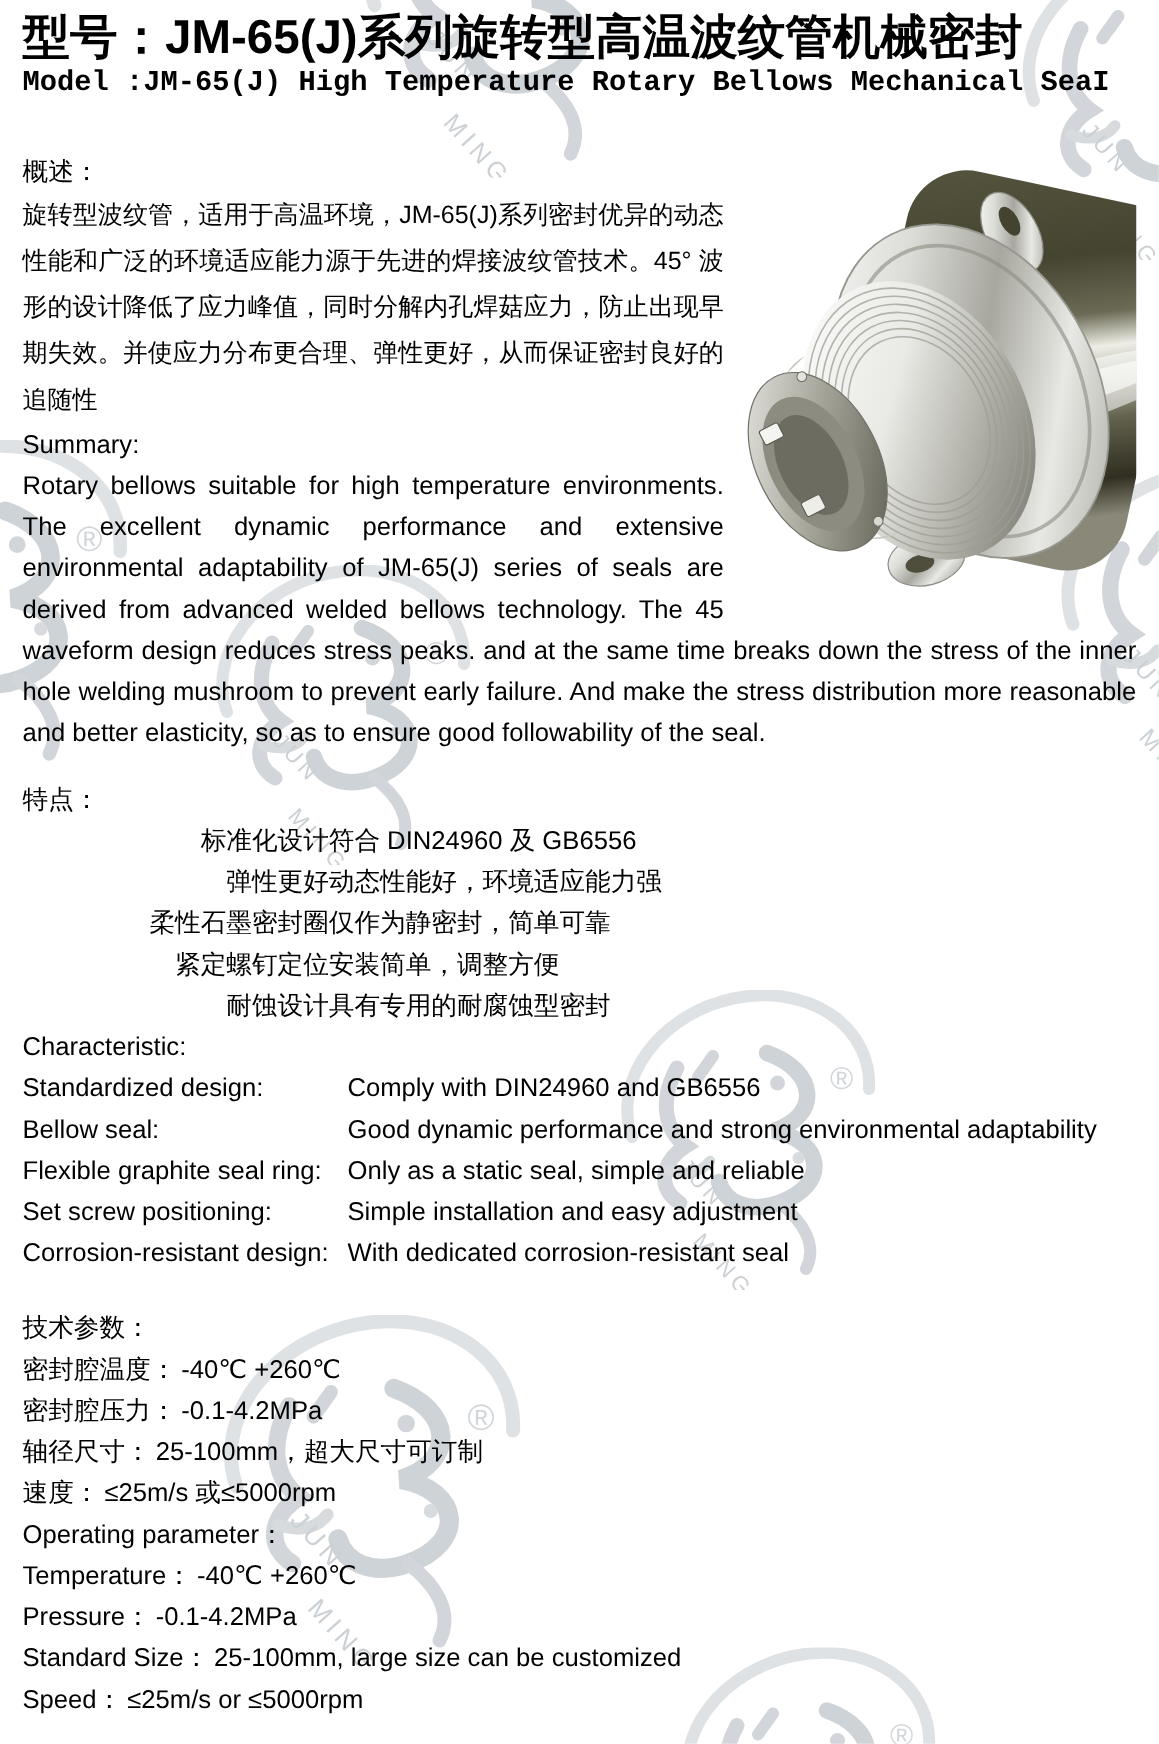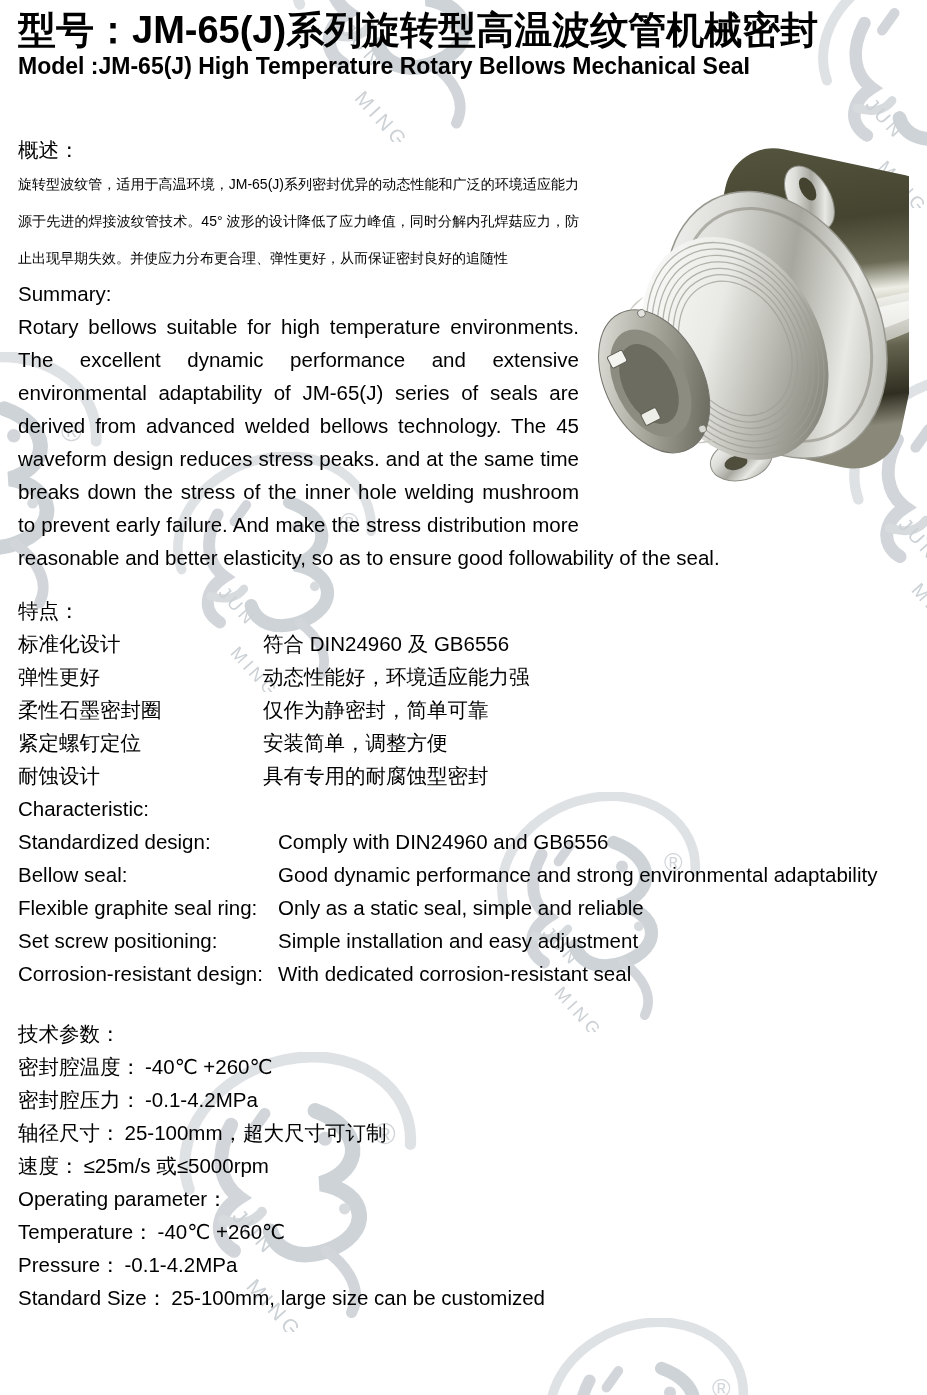--- a/index.html
+++ b/index.html
@@ -10,37 +10,37 @@
     color:#000;
     position:relative;
     overflow:hidden;
   }
   .page{position:relative;width:927px;height:1395px;overflow:hidden;}
   .content{position:relative;z-index:1;padding:0 18px;}
   h1.title-zh{
     font-size:38px;font-weight:700;margin:9px 0 0 0;line-height:42px;letter-spacing:0px;
   }
   h2.title-en{
-    font-size:23px;font-weight:700;margin:0 0 16px 0;line-height:30px;
+    font-size:23px;font-weight:700;margin:0 0 4px 0;line-height:30px;font-family:Liberation Mono, monospace;
   }
   .sec-h{
     font-size:20.5px;font-weight:400;margin:0;line-height:33px;
   }
   .para-zh{
-    font-size:14px;line-height:37px;margin:0;text-align:justify;
+    font-size:20px;line-height:37px;margin:0;text-align:justify;
   }
   .para-en{
     font-size:20.5px;line-height:33px;margin:0;text-align:justify;
   }
   .product-float{
     float:right;width:322px;height:356px;margin:12px 0 8px 8px;
   }
   .rowset{margin:0;}
   .frow,.crow{display:flex;font-size:20.5px;line-height:33px;}
-  .frow .lbl{width:245px;flex:none;}
+  .frow .lbl{width:245px;flex:none;text-align:right;}
   .crow .lbl{width:260px;flex:none;}
   .prow{font-size:20.5px;line-height:33px;}
   .prow .lbl{margin-right:4px;}
   .sp22{height:20px;}
   .sp26{height:27px;}
   .clear{clear:both;}
   
   .wm{position:absolute;z-index:0;pointer-events:none;}
   .wm svg{display:block;width:100%;height:100%;}
 </style>
@@ -259,16 +259,17 @@
       <div class="prow"><span class="lbl">密封腔压力：</span><span>-0.1-4.2MPa</span></div>
       <div class="prow"><span class="lbl">轴径尺寸：</span><span>25-100mm，超大尺寸可订制</span></div>
       <div class="prow"><span class="lbl">速度：</span><span>≤25m/s 或≤5000rpm</span></div>
     </div>
 
     <div class="sec-h">Operating parameter：</div>
     <div class="rowset">
       <div class="prow"><span class="lbl">Temperature：</span><span>-40℃ +260℃</span></div>
       <div class="prow"><span class="lbl">Pressure：</span><span>-0.1-4.2MPa</span></div>
       <div class="prow"><span class="lbl">Standard Size：</span><span>25-100mm, large size can be customized</span></div>
+      <div class="prow"><span class="lbl">Speed：</span><span>≤25m/s or ≤5000rpm</span></div>
     </div>
 
   </div>
 </div>
 
 </body></html>

